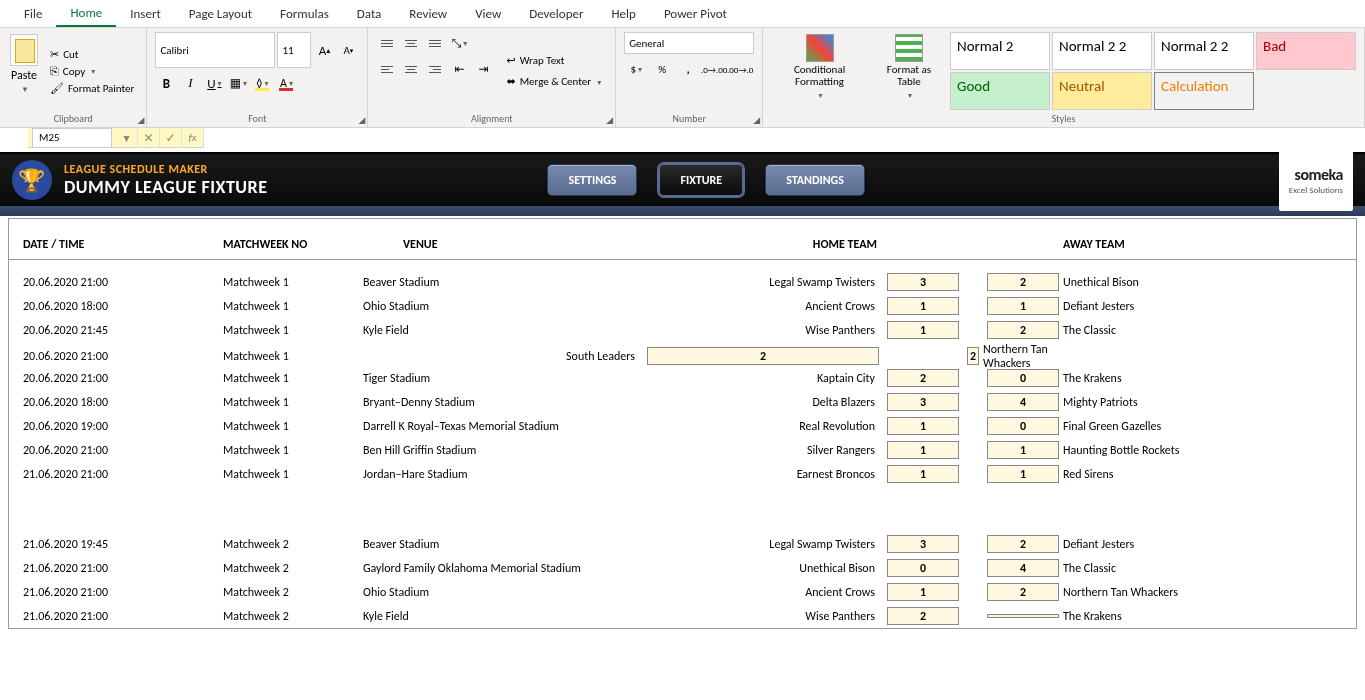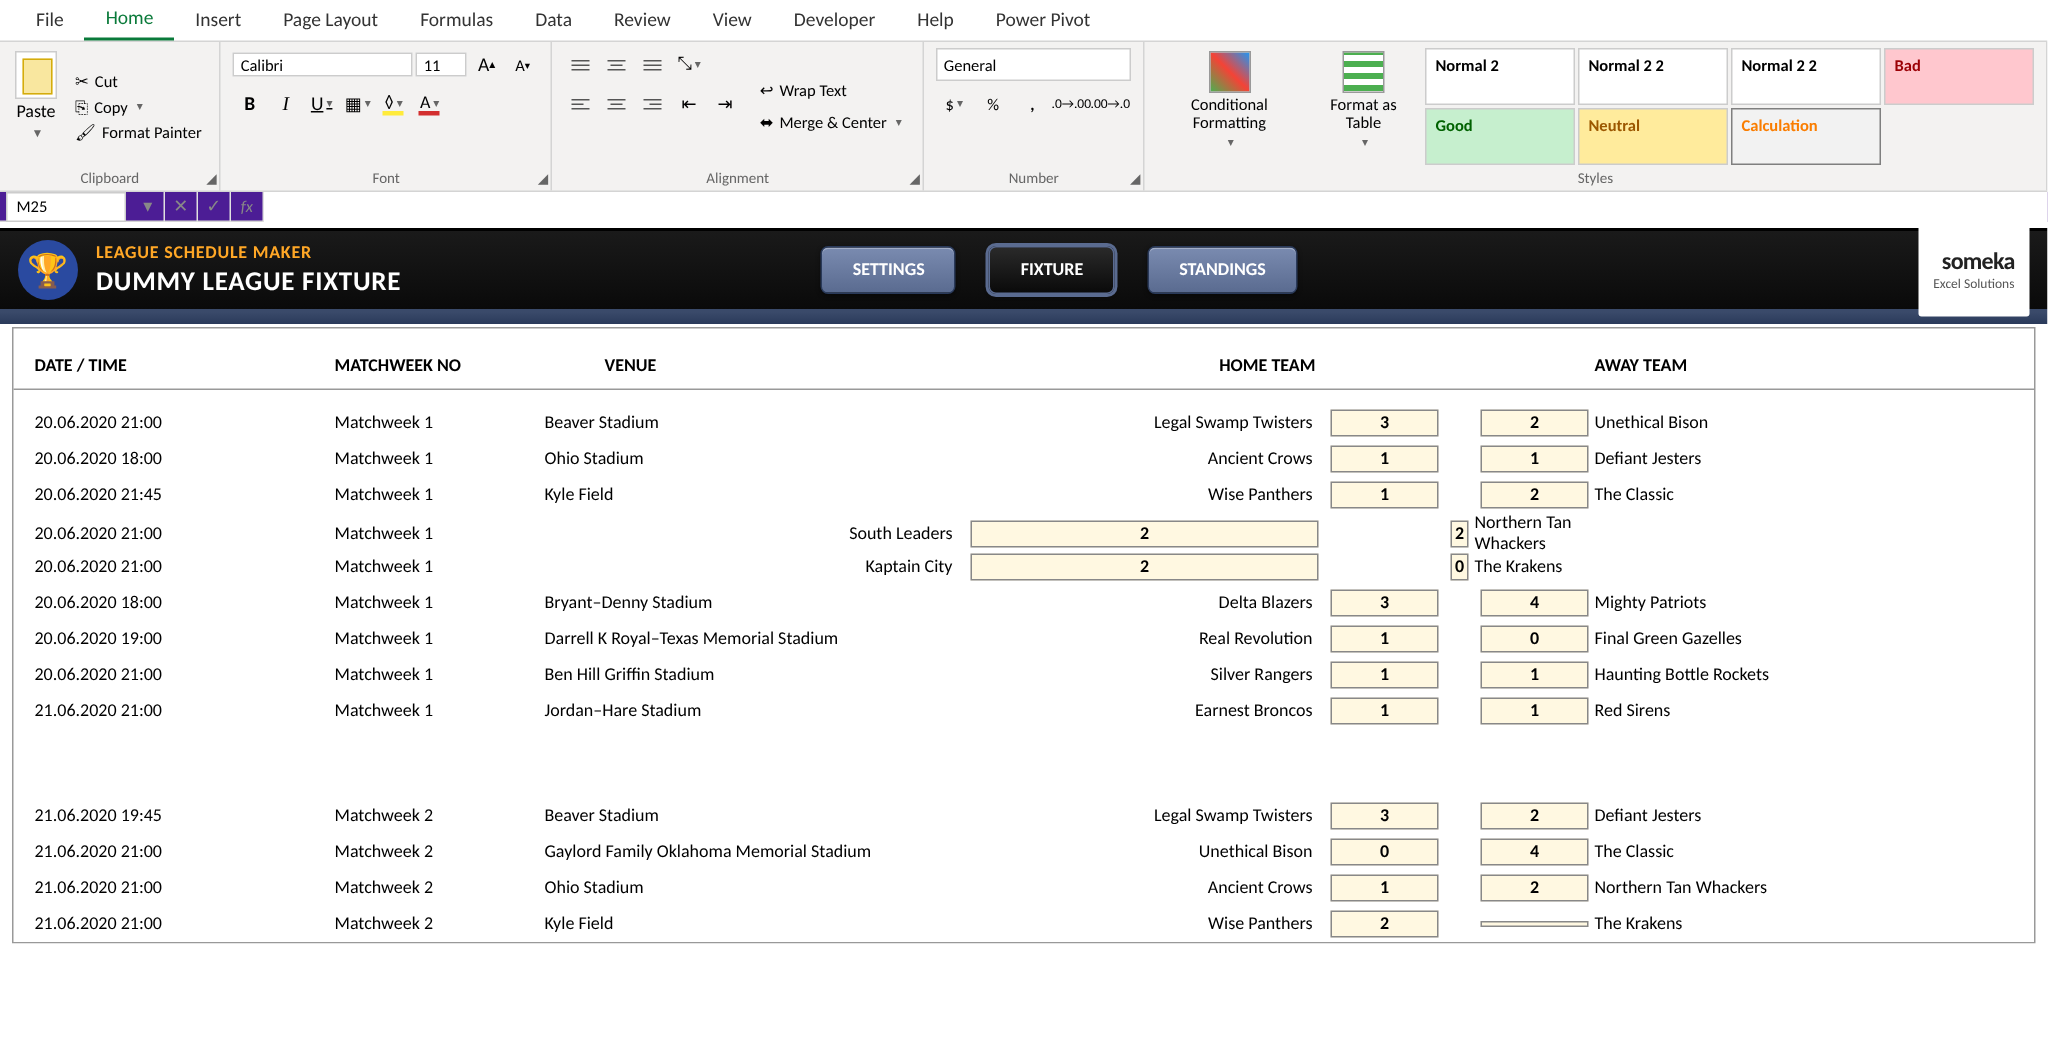--- a/index.html
+++ b/index.html
@@ -17,21 +17,21 @@
 .dialog-launcher { position: absolute; right: 2px; bottom: 2px; font-size: 9px; color: #666; cursor: pointer; }
 
 .paste-btn { display: flex; flex-direction: column; align-items: center; gap: 2px; padding: 2px; }
 .paste-icon { width: 28px; height: 32px; background: #fff; border: 1px solid #ccc; position: relative; }
 .paste-icon::before { content: ''; position: absolute; top: 4px; left: 4px; width: 18px; height: 22px; background: #f9e79f; border: 1px solid #d4ac0d; }
 .clip-buttons { display: flex; flex-direction: column; gap: 2px; justify-content: center; }
 .clip-btn { display: flex; align-items: center; gap: 4px; font-size: 11px; padding: 1px 4px; cursor: pointer; }
 
 .font-controls { display: flex; flex-direction: column; gap: 4px; }
 .font-row { display: flex; gap: 2px; align-items: center; }
-.font-select { border: 1px solid #ccc; background: #fff; font-size: 11px; padding: 1px 4px; height: 16px; }
+.font-select { border: 1px solid #ccc; background: #fff; font-size: 11px; padding: 1px 4px; height: 36px; }
 .font-name { width: 120px; }
 .font-size { width: 34px; }
 .font-btn { width: 22px; height: 22px; display: flex; align-items: center; justify-content: center; cursor: pointer; border: 1px solid transparent; }
 .bold { font-weight: bold; font-size: 13px; }
 .italic { font-style: italic; font-size: 13px; font-family: serif; }
 .underline { text-decoration: underline; font-size: 13px; }
 .color-btn { position: relative; }
 .color-bar { position: absolute; bottom: 2px; left: 3px; width: 14px; height: 3px; }
 
 .align-controls { display: flex; flex-direction: column; gap: 4px; }
@@ -41,27 +41,27 @@
 .merge-btn { display: flex; align-items: center; gap: 4px; font-size: 11px; padding: 2px 6px; cursor: pointer; }
 
 .number-controls { display: flex; flex-direction: column; gap: 4px; }
 .num-select { border: 1px solid #ccc; background: #fff; font-size: 11px; padding: 2px 4px; width: 130px; height: 22px; }
 .num-row { display: flex; gap: 2px; }
 .num-btn { width: 24px; height: 22px; display: flex; align-items: center; justify-content: center; cursor: pointer; font-size: 11px; }
 
 .big-btn { display: flex; flex-direction: column; align-items: center; gap: 2px; padding: 2px 6px; cursor: pointer; font-size: 11px; text-align: center; }
 
 .styles-grid { display: grid; grid-template-columns: repeat(4, 100px); gap: 2px; }
-.style-cell { border: 1px solid #ccc; padding: 4px 6px; font-size: 11px; cursor: pointer; background: #fff; font-weight: bold; }
+.style-cell { border: 1px solid #ccc; padding: 4px 6px; font-size: 15px; cursor: pointer; background: #fff; }
 .style-bad { background: #ffc7ce; color: #9c0006; }
 .style-good { background: #c6efce; color: #006100; }
 .style-neutral { background: #ffeb9c; color: #9c5700; }
 .style-calc { background: #f2f2f2; color: #fa7d00; border: 1px solid #7f7f7f; }
 
-.formula-bar { display: flex; align-items: center; border-bottom: 1px solid #d4d4d4; height: 20px; background: #4c1d95; }
+.formula-bar { display: flex; align-items: center; border-bottom: 1px solid #d4d4d4; height: 20px; background: #fef9c3; margin-left: 28px; }
 .name-box { width: 80px; border: 1px solid #ccc; padding: 2px 6px; font-size: 11px; margin: 0 4px; height: 20px; }
 .fb-btn { width: 22px; height: 20px; display: flex; align-items: center; justify-content: center; color: #888; cursor: pointer; border-right: 1px solid #e0e0e0; }
 .fx { font-style: italic; font-size: 11px; }
 .formula-input { flex: 1; border: none; padding: 2px 6px; font-size: 11px; height: 20px; }
 
 .sheet { background: #fff; }
 .sheet-header { background: linear-gradient(180deg, #1a1a1a 0%, #0a0a0a 100%); display: flex; align-items: center; height: 56px; border-bottom: 2px solid #3a4a6a; border-top: 2px solid #000; margin-top: 4px; }
 .trophy-circle { width: 40px; height: 40px; background: #2a4aa0; border-radius: 50%; margin: 0 12px; display: flex; align-items: center; justify-content: center; }
 .trophy { color: #ffc107; font-size: 22px; }
 .header-titles { display: flex; flex-direction: column; }
@@ -353,20 +353,21 @@
           <div>Matchweek 1</div>
           <div class="fr-home">South Leaders</div>
           <div class="score-box">2</div>
           <div></div>
           <div class="score-box">2</div>
           <div>Northern Tan Whackers</div>
         </div>
         <div class="fixture-row">
           <div>20.06.2020 21:00</div>
           <div>Matchweek 1</div>
+          <div>Tiger Stadium</div>
           <div class="fr-home">Kaptain City</div>
           <div class="score-box">2</div>
           <div></div>
           <div class="score-box">0</div>
           <div>The Krakens</div>
         </div>
         <div class="fixture-row">
           <div>20.06.2020 18:00</div>
           <div>Matchweek 1</div>
           <div>Bryant–Denny Stadium</div>

